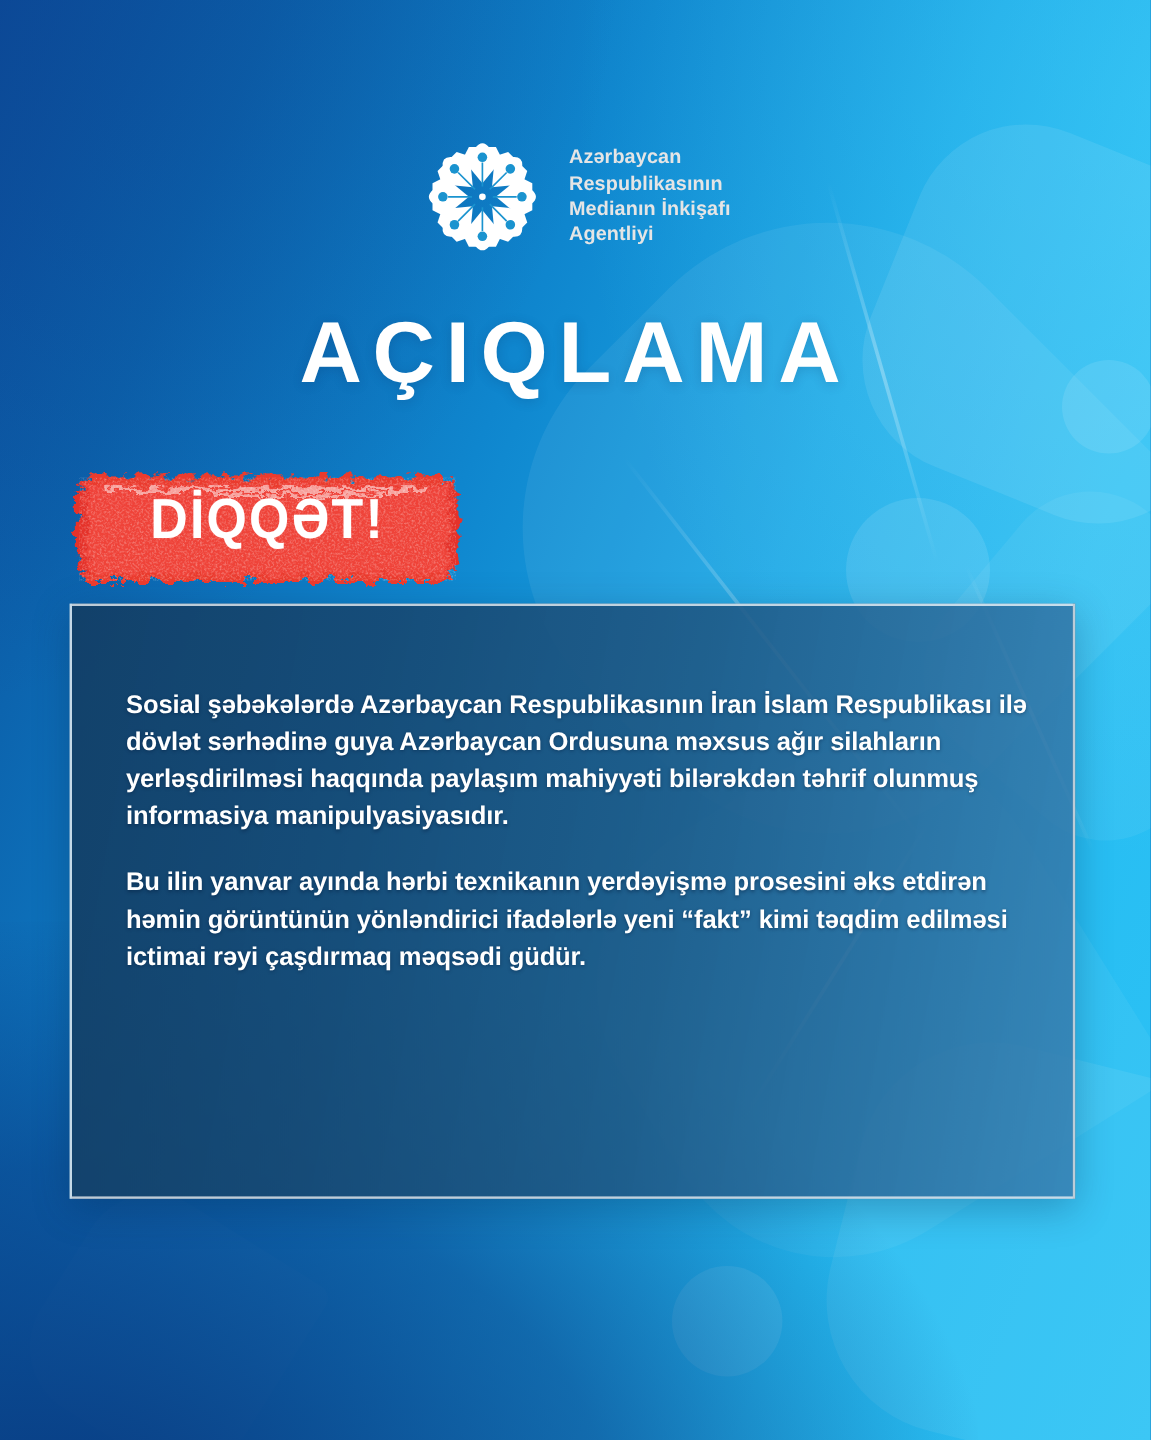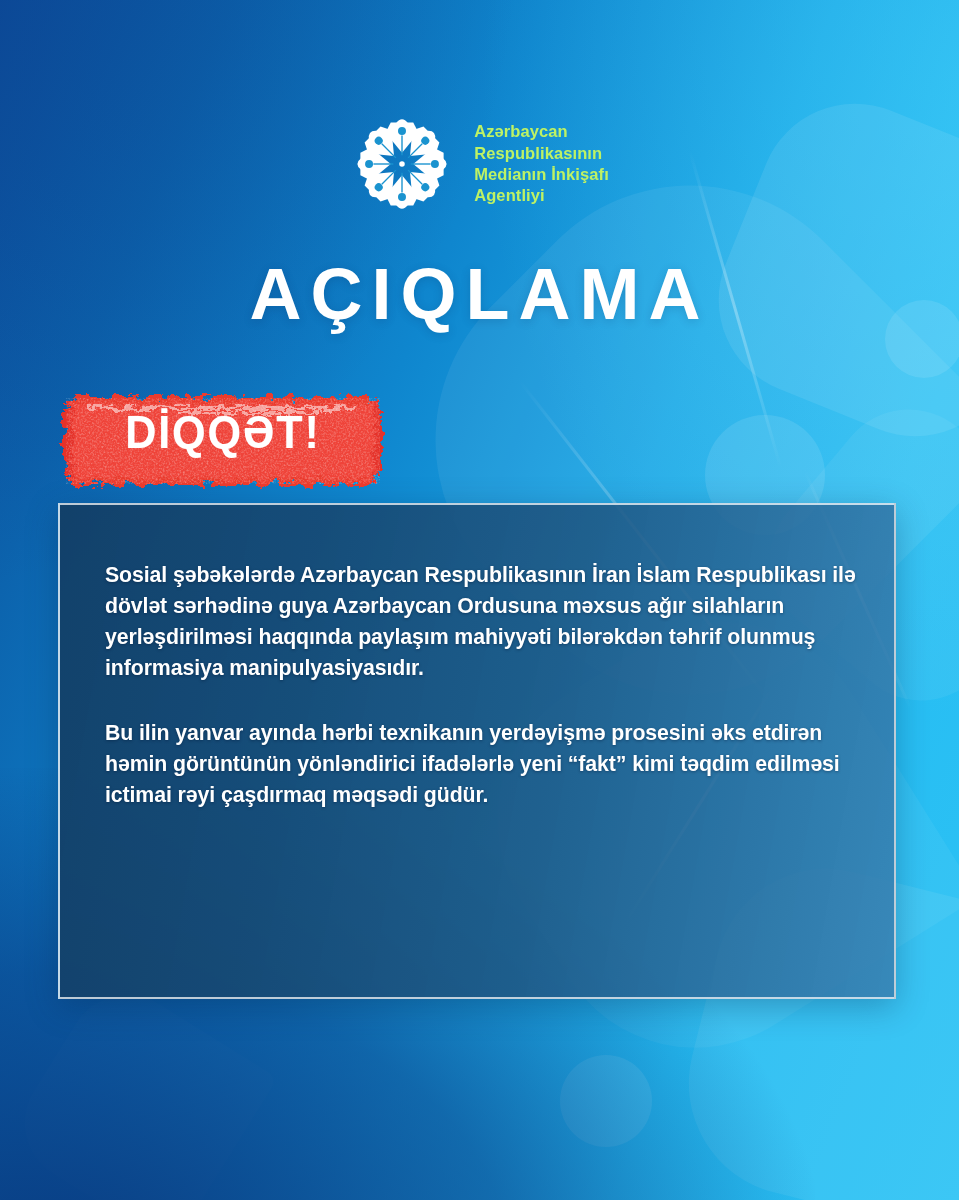--- a/index.html
+++ b/index.html
@@ -73,21 +73,21 @@
   .db3 { width:92px;  height:92px;  left:560px; top:1055px; }
 
   
   .logo-row {
     position:absolute; left:0; right:0; top:112px;
     display:flex; justify-content:center; align-items:center; gap:20px;
   }
   .logo-mark { position:relative; width:104px; height:104px; flex:0 0 auto; }
   .logo-mark svg { display:block; width:104px; height:104px; }
   .logo-text {
-    color:#bef264;
+    color:#e5e5e5;
     font-size:16.5px;
     line-height:1.30;
     font-weight:700;
     letter-spacing:.1px;
     white-space:pre-line;
   }
 
   
   .title {
     position:absolute; left:0; right:0; top:258px;
@@ -139,22 +139,23 @@
   .panel-inner {
     position:absolute; left:45px; right:20px; top:55px;
     color:#ffffff;
   }
   .para {
     font-size:21.3px;
     font-weight:700;
     line-height:1.455;
     letter-spacing:-.1px;
     text-shadow:0 1px 3px rgba(0,25,55,.45);
-  }
-  .para + .para { margin-top:34px; }
+    margin-top:12px;
+  }
+  .para + .para { margin-top:24px; }
 </style>
 </head>
 <body>
 
 <div class="bg">
   <div class="bg-dark-tl"></div>
   <div class="bg-light-r"></div>
 
   <div class="petal-big pb1"></div>
   <div class="petal-big pb2"></div>

